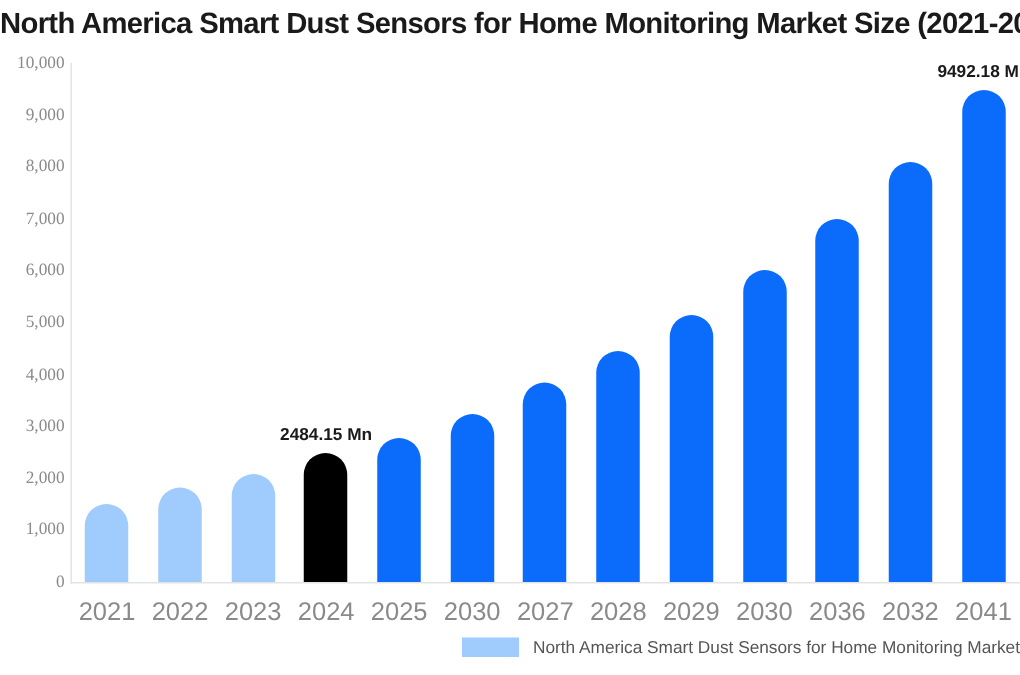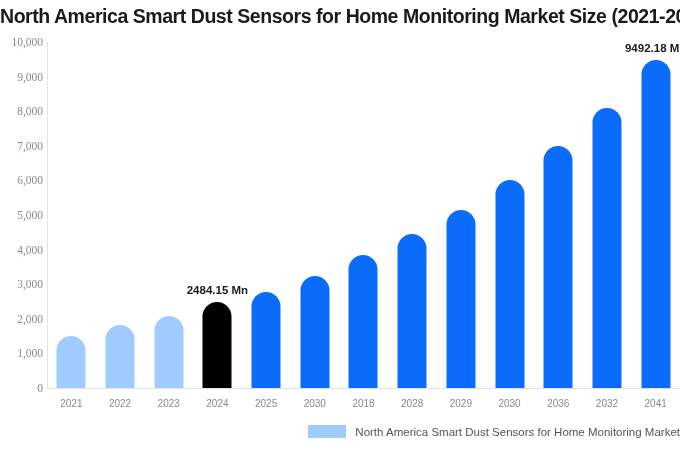--- a/index.html
+++ b/index.html
@@ -109,21 +109,21 @@
     position: absolute;
     left: 47px;
     top: 398px;
     width: 633px;
     height: 18px;
   }
   .x-label {
     position: absolute;
     top: 0;
     transform: translateX(-50%);
-    font-size: 10px;
+    font-size: 17px;
     color: #8a8a8a;
     white-space: nowrap;
   }
 
   
   .legend {
     position: absolute;
     left: 0;
     top: 425px;
     width: 680px;
@@ -211,21 +211,21 @@
       </div>
     </div>
 
   <div class="x-labels">
       <div class="x-label" style="left: 24.3462px;">2021</div>
       <div class="x-label" style="left: 73.0385px;">2022</div>
       <div class="x-label" style="left: 121.731px;">2023</div>
       <div class="x-label" style="left: 170.423px;">2024</div>
       <div class="x-label" style="left: 219.115px;">2025</div>
       <div class="x-label" style="left: 267.808px;">2030</div>
-      <div class="x-label" style="left: 316.5px;">2018</div>
+      <div class="x-label" style="left: 316.5px;">2027</div>
       <div class="x-label" style="left: 365.192px;">2028</div>
       <div class="x-label" style="left: 413.885px;">2029</div>
       <div class="x-label" style="left: 462.577px;">2030</div>
       <div class="x-label" style="left: 511.269px;">2036</div>
       <div class="x-label" style="left: 559.962px;">2032</div>
       <div class="x-label" style="left: 608.654px;">2041</div>
     </div>
 
   <div class="legend">
     <span class="legend-swatch" style="background: rgb(160, 204, 253);"></span>

